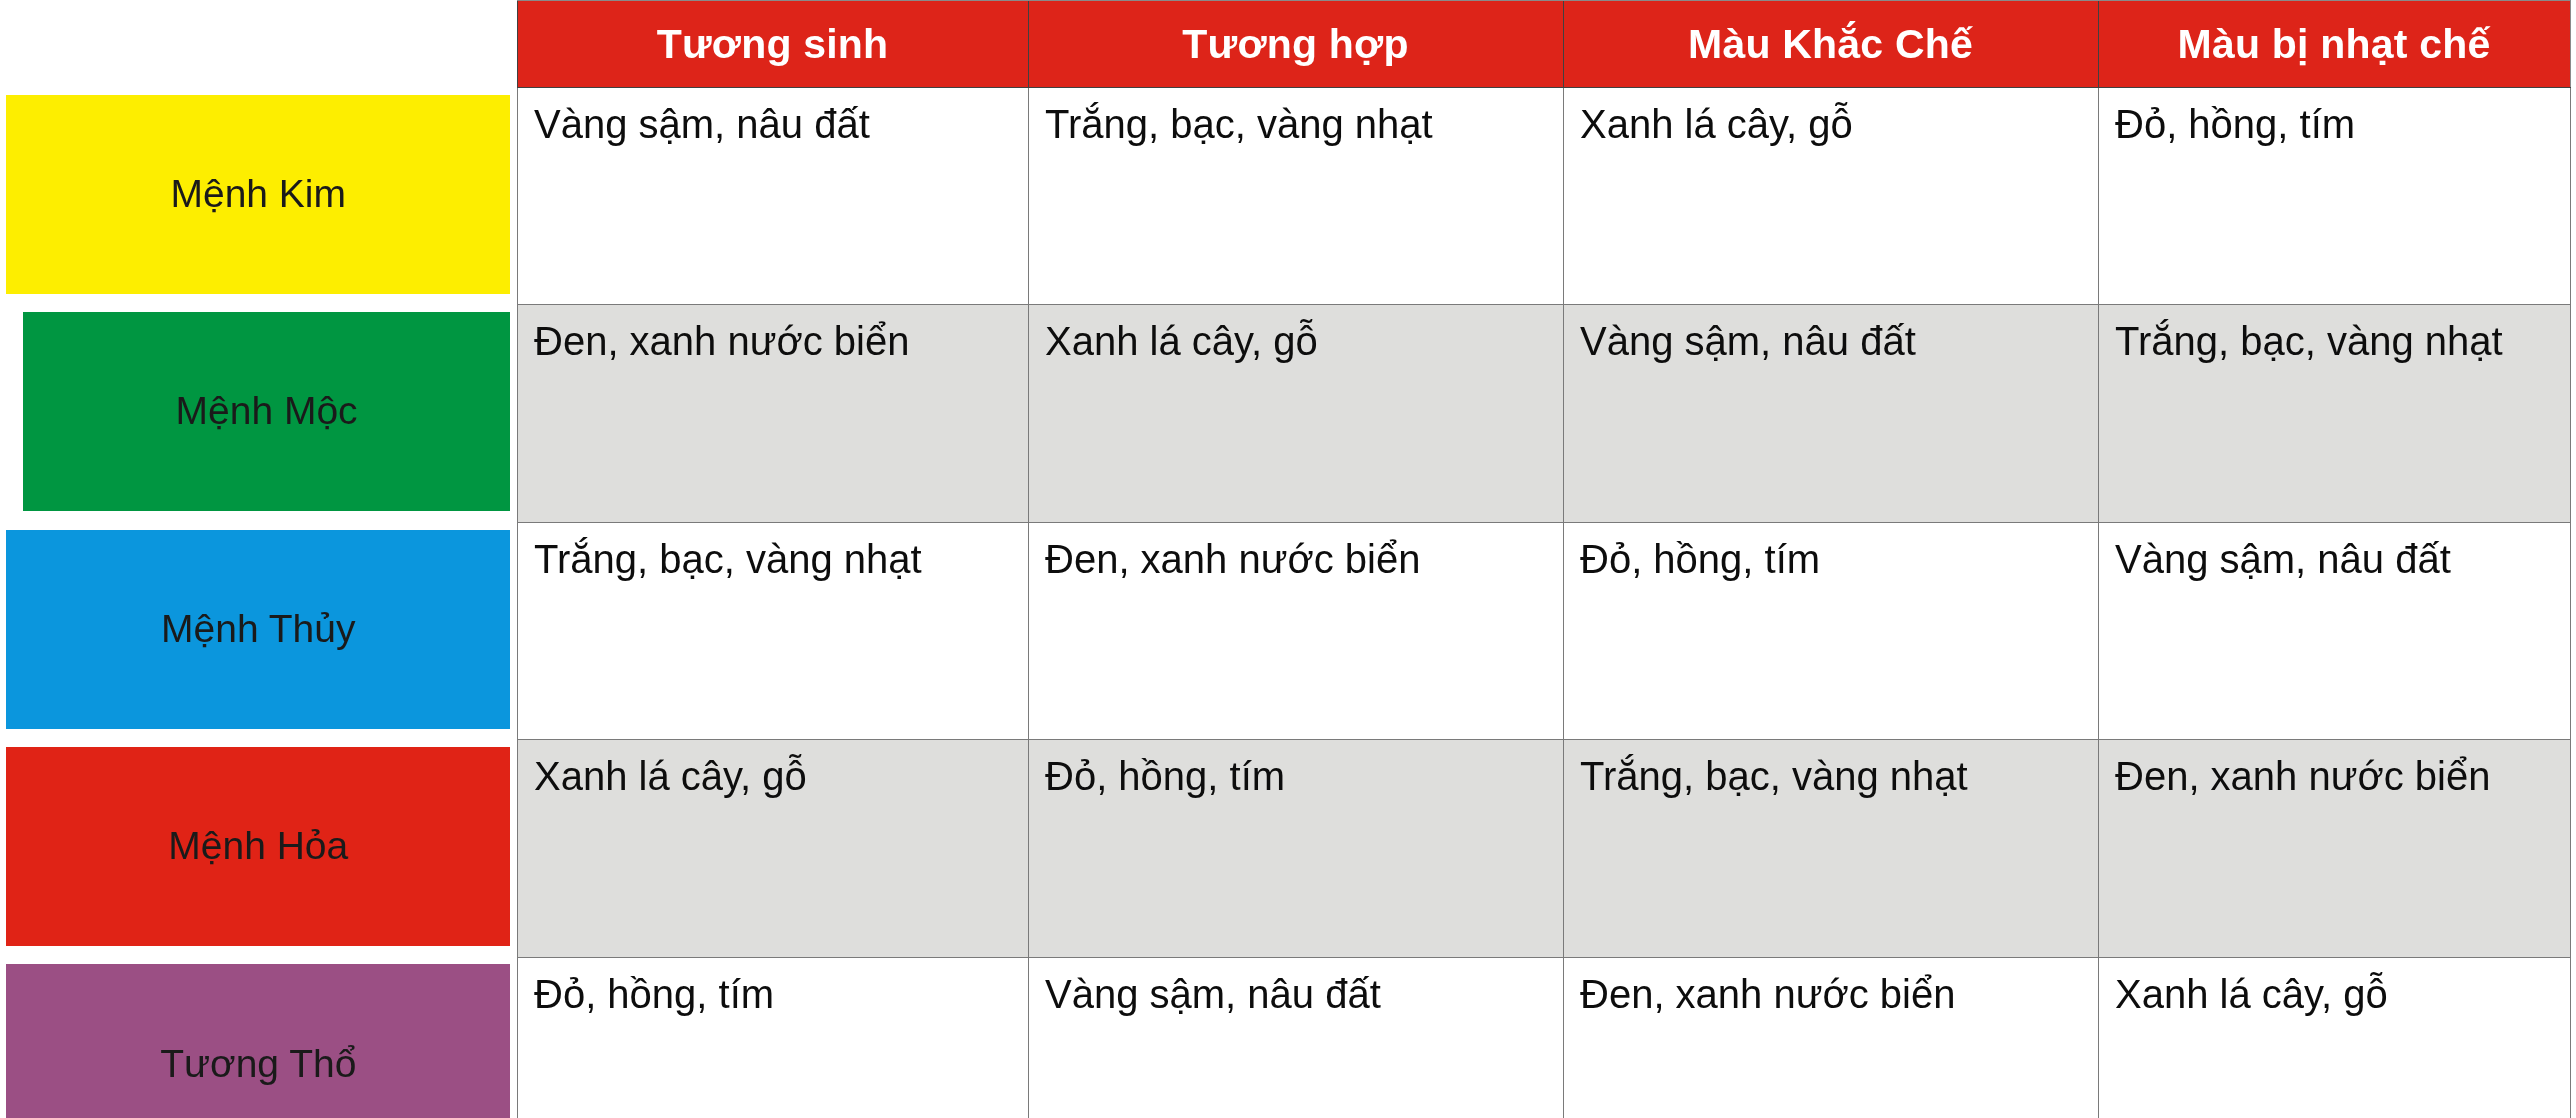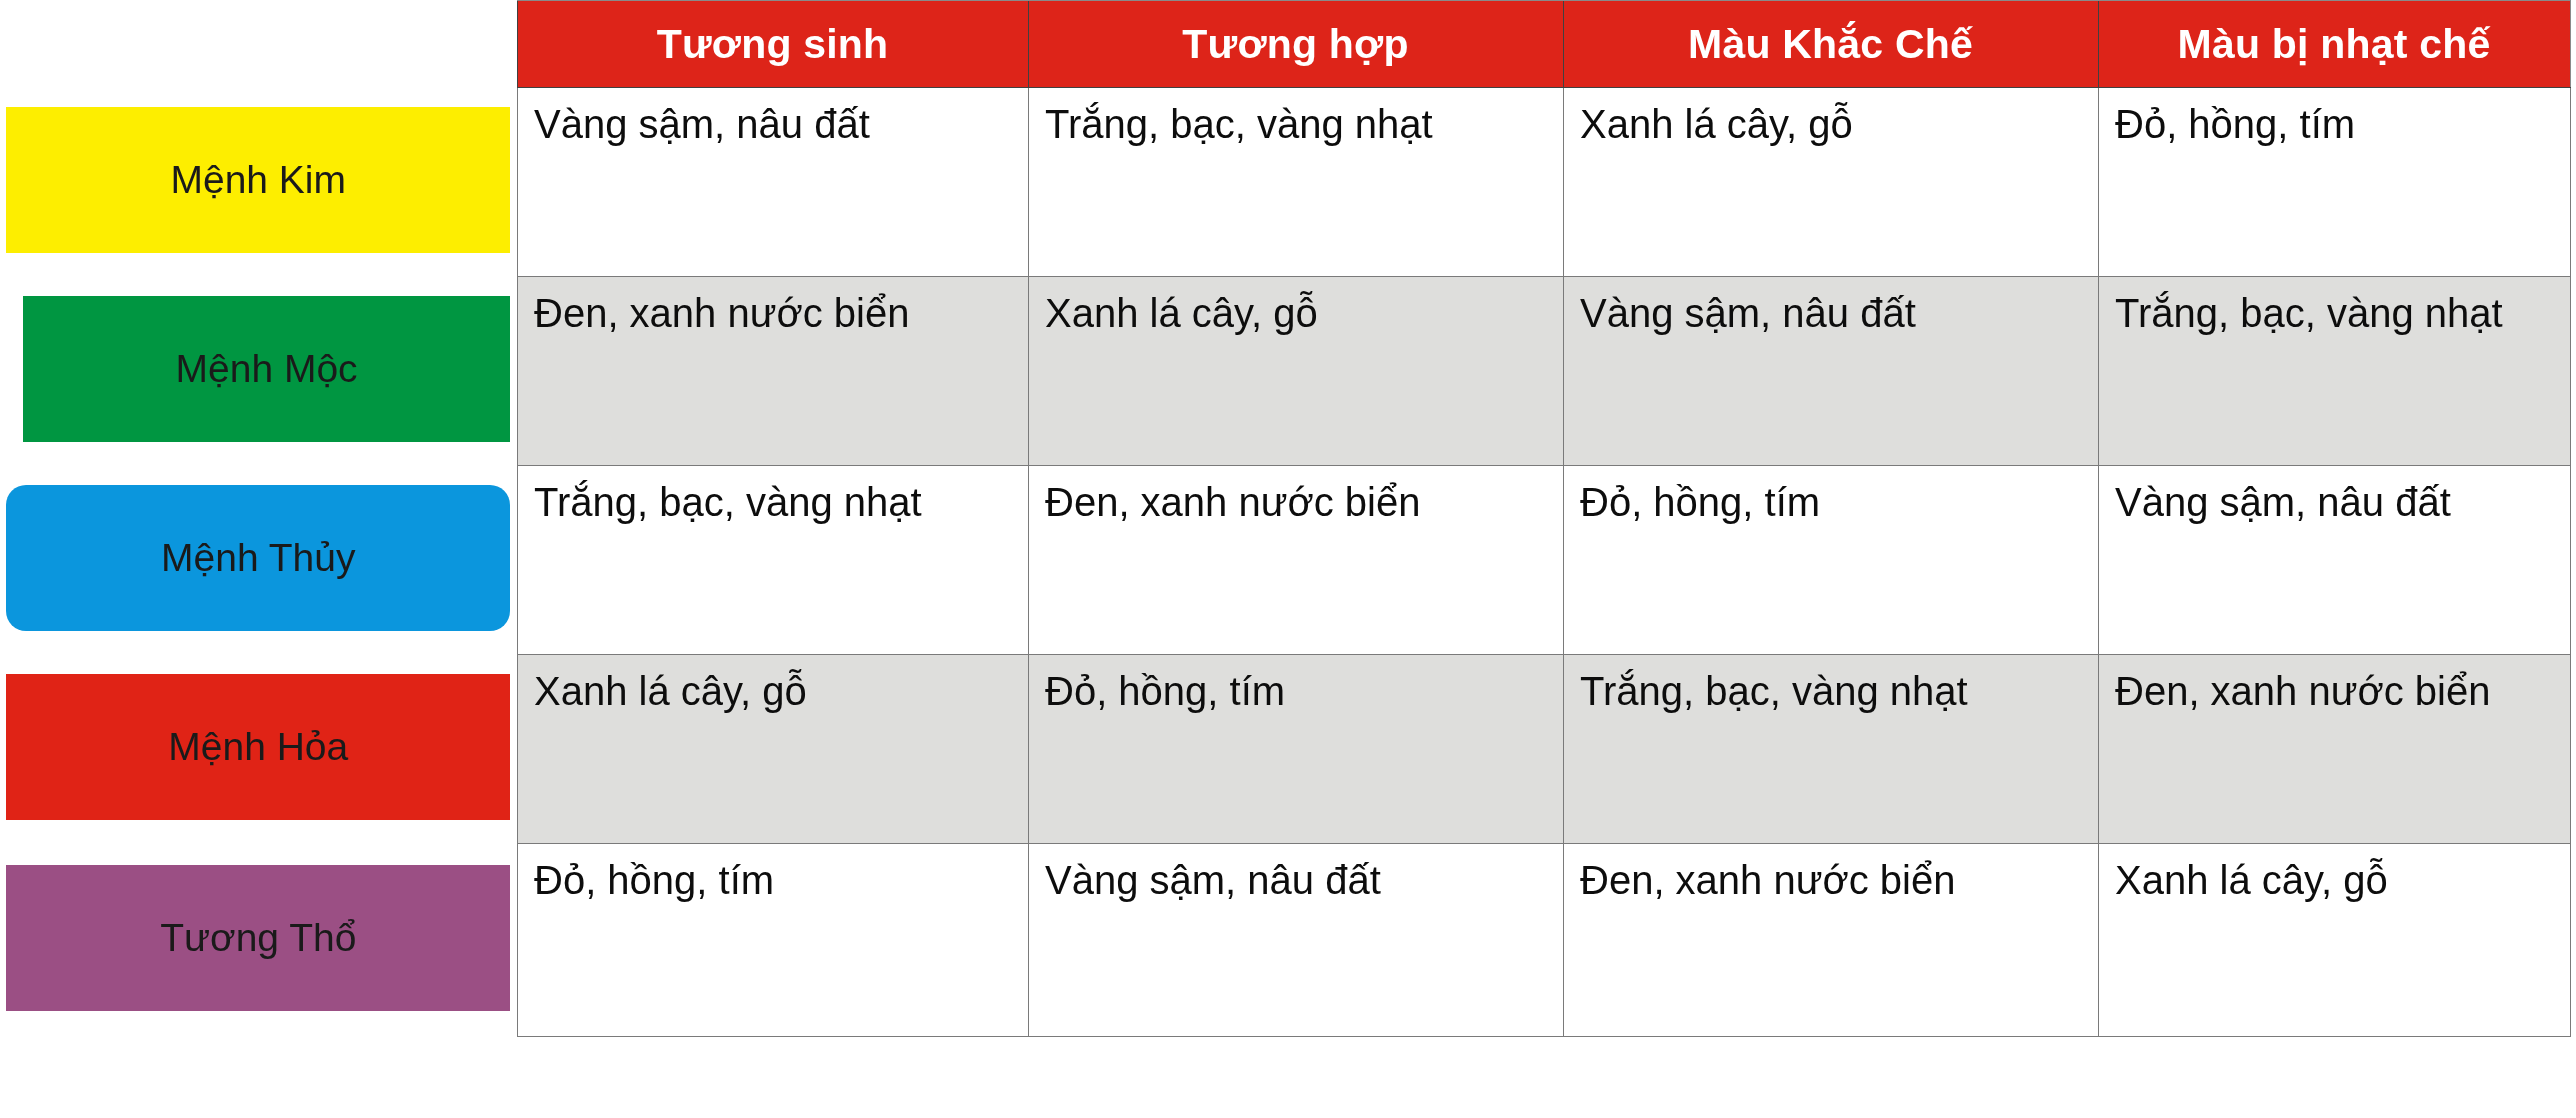--- a/index.html
+++ b/index.html
@@ -66,33 +66,33 @@
   tbody tr.r-thoso { height: 193px; }
 
   td.elem {
     padding: 0;
     border: none;
     background: #ffffff;
     vertical-align: middle;
   }
 
   .swatch {
-    height: 146px;
+    height: 199px;
     margin: 7.4px 6.4px 11px 6.4px;
     display: flex;
     align-items: center;
     justify-content: center;
     color: #1a1a1a;
     font-size: 39px;
     font-weight: normal;
     line-height: 1.1;
   }
   .sw-kim   { background: #fdee00; }
   .sw-moc   { background: #009641; }
-  .sw-thuy  { background: #0b96dd; border-radius: 20px; }
+  .sw-thuy  { background: #0b96dd; }
   .sw-hoa   { background: #e02316; }
   .sw-tho   { background: #9b4f84; }
 
   td.cell {
     font-size: 40px;
     color: #0d0d0d;
     line-height: 1.18;
     padding: 13px 16.5px 0 16.5px;
     vertical-align: top;
     border-left: 1.8px solid #7a7a7a;

